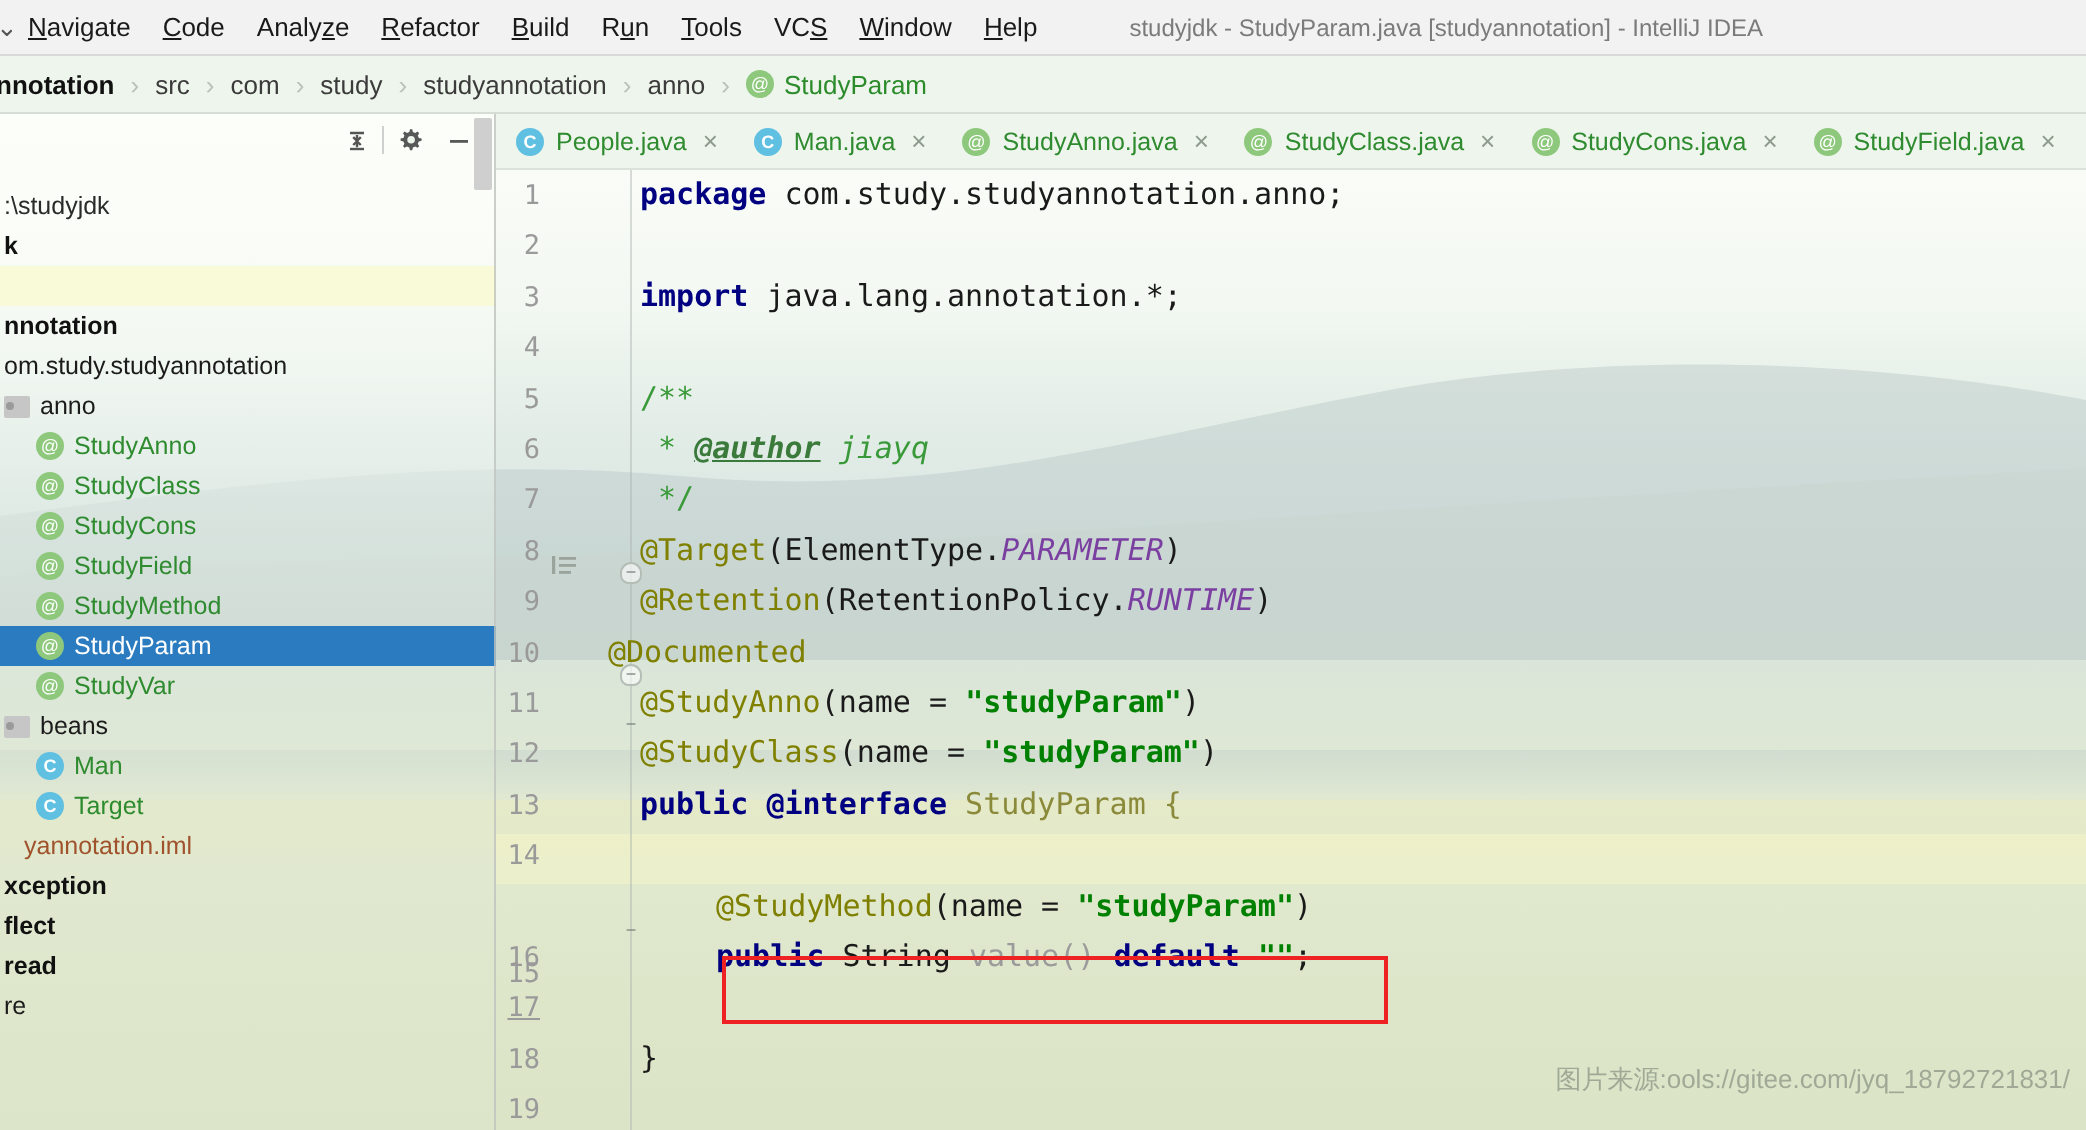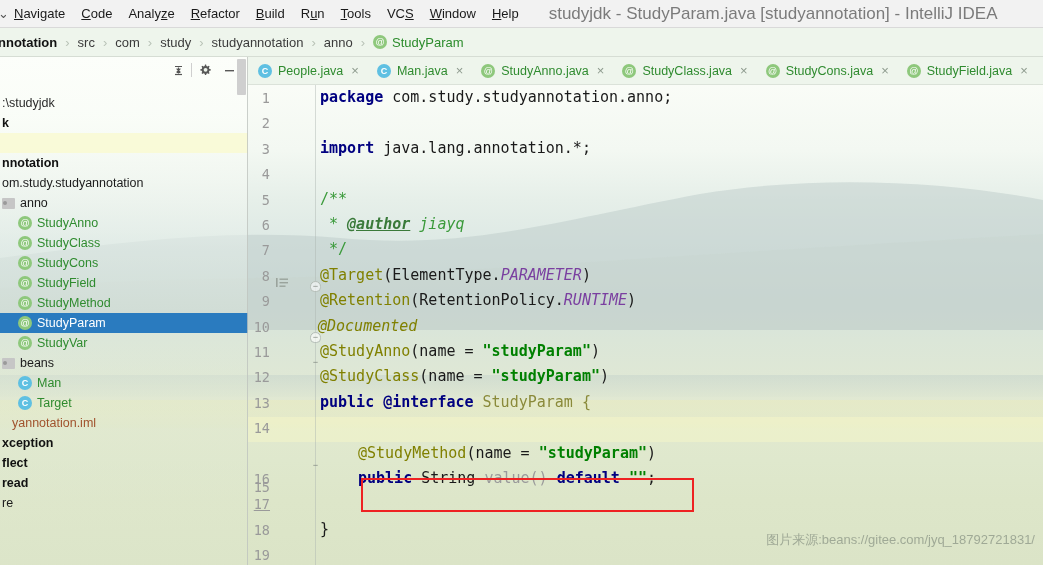--- a/index.html
+++ b/index.html
@@ -63,23 +63,23 @@
     font-size: 13px; margin-left: -2px;
   }
   .menu-item {
     padding: 3px 8px;
     color: #1a1a1a;
     white-space: nowrap;
     cursor: default;
   }
   .menu-item u { text-decoration: underline; }
   .win-title {
-    margin-left: 22px;
+    margin-left: 38px;
     color: #7b7b7b;
-    font-size: 17px;
+    font-size: 12px;
     white-space: nowrap;
   }
 
   
   .breadcrumb {
     position: absolute; left: 0; top: 28px; width: 1043px; height: 29px;
     background: #eef5ec;
     border-bottom: 1px solid #d6ddd4;
     z-index: 20;
     display: flex; align-items: center;
@@ -523,27 +523,27 @@
     <span class="fold-marker" style="left:62px; top:376px; border:none; background:transparent;">−</span>
 
     <div id="code-host">
         <div class="code-line" style="top: 3px; left: 72px;"><span class="t-kw">package</span><span class="t-plain"> com.study.studyannotation.anno;</span></div>
         <div class="code-line" style="top: 53.8px; left: 72px;"><span class="t-kw">import</span><span class="t-plain"> java.lang.annotation.*;</span></div>
         <div class="code-line" style="top: 104.6px; left: 72px;"><span class="t-cmt">/**</span></div>
         <div class="code-line" style="top: 130px; left: 72px;"><span class="t-cmt"> * </span><span class="t-tag">@author</span><span class="t-cmt-i"> jiayq</span></div>
         <div class="code-line" style="top: 155.4px; left: 72px;"><span class="t-cmt"> */</span></div>
         <div class="code-line" style="top: 180.8px; left: 72px;"><span class="t-anno">@Target</span><span class="t-plain">(ElementType.</span><span class="t-const">PARAMETER</span><span class="t-plain">)</span></div>
         <div class="code-line" style="top: 206.2px; left: 72px;"><span class="t-anno">@Retention</span><span class="t-plain">(RetentionPolicy.</span><span class="t-const">RUNTIME</span><span class="t-plain">)</span></div>
-        <div class="code-line" style="top: 231.6px; left: 70px; font-style: italic;"><span class="t-anno">@Documented</span></div>
+        <div class="code-line" style="top: 231.6px; left: 56px;"><span class="t-anno">@Documented</span></div>
         <div class="code-line" style="top: 257px; left: 72px;"><span class="t-anno">@StudyAnno</span><span class="t-plain">(name = </span><span class="t-str">"studyParam"</span><span class="t-plain">)</span></div>
         <div class="code-line" style="top: 282.4px; left: 72px;"><span class="t-anno">@StudyClass</span><span class="t-plain">(name = </span><span class="t-str">"studyParam"</span><span class="t-plain">)</span></div>
         <div class="code-line" style="top: 307.8px; left: 72px;"><span class="t-kw">public</span><span class="t-plain"> </span><span class="t-kw">@interface</span><span class="t-ident"> StudyParam {</span></div>
         <div class="code-line" style="top: 358.6px; left: 110px;"><span class="t-anno">@StudyMethod</span><span class="t-plain">(name = </span><span class="t-str">"studyParam"</span><span class="t-plain">)</span></div>
         <div class="code-line" style="top: 384px; left: 110px;"><span class="t-kw">public</span><span class="t-type"> String </span><span class="t-method">value()</span><span class="t-plain"> </span><span class="t-kw">default</span><span class="t-plain"> </span><span class="t-str">""</span><span class="t-plain">;</span></div>
         <div class="code-line" style="top: 434.8px; left: 72px;"><span class="t-plain">}</span></div>
       </div>
   </div>
 
   <div class="red-box" style="left:361px; top:478px; width:333px; height:34px;"></div>
 
-  <div class="watermark">图片来源:beans://gitee.com/jyq_18792721831/</div>
+  <div class="watermark">图片来源:ools://gitee.com/jyq_18792721831/</div>
 
 </div>
 
 </body></html>

